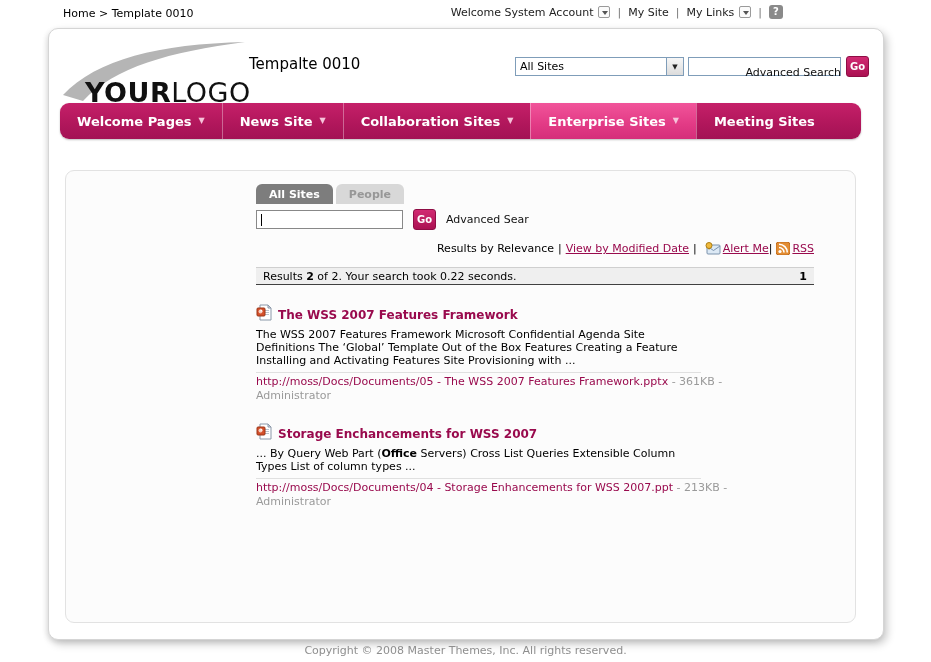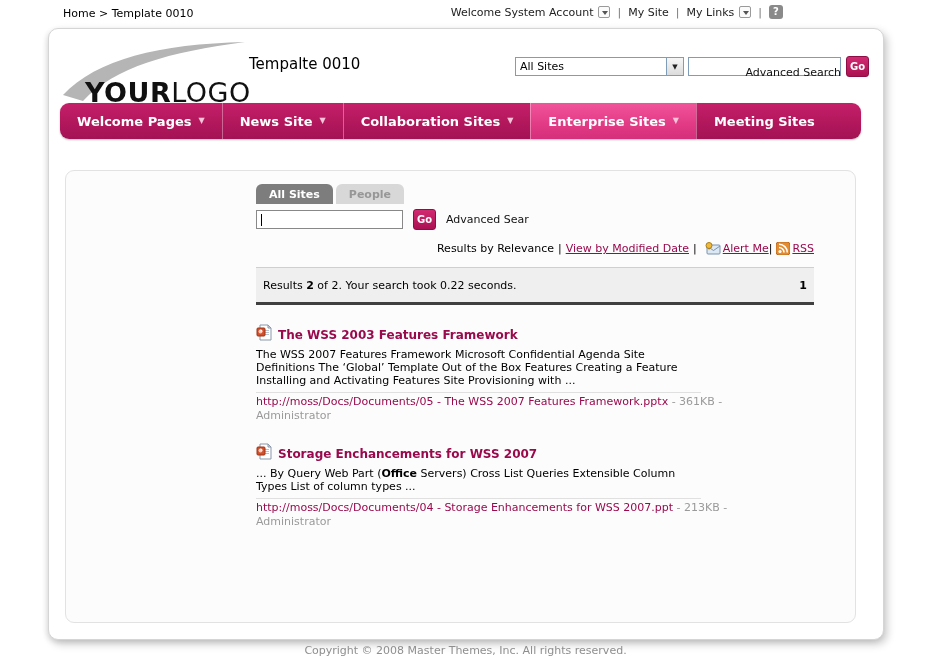--- a/index.html
+++ b/index.html
@@ -60,21 +60,21 @@
   .go-mid { width:23px; height:21px; line-height:19px; margin-left:10px; }
   .adv-mid { margin-left:10px; font-size:11px; color:#111; cursor:pointer; }
 
   
   .toolbar { margin-top:12px; text-align:right; font-size:11px; color:#000; white-space:nowrap; }
   .toolbar .lnk { color:#990a4d; text-decoration:underline; cursor:pointer; }
   .toolbar .sep { margin:0 4px; }
   .icon-inline { display:inline-block; vertical-align:-3px; margin:0 2px 0 4px; }
 
   
-  .results-bar { margin-top:9px; height:38px; background:#efefef; border-top:1px solid #cfcfcf; border-bottom:3px solid #404040; display:flex; align-items:center; justify-content:space-between; font-size:11px; padding:0 7px; }
+  .results-bar { margin-top:9px; height:18px; background:#efefef; border-top:1px solid #cfcfcf; border-bottom:1px solid #404040; display:flex; align-items:center; justify-content:space-between; font-size:11px; padding:0 7px; }
   .results-bar b { font-weight:bold; }
   .page-num { font-weight:bold; }
 
   
   .results-list { margin-top:19px; width:462px; }
   .result { margin-bottom:21px; }
   .result-head { display:flex; align-items:center; gap:5px; }
   .result-title { font-size:12px; font-weight:bold; color:#990a4d; cursor:pointer; }
   .result-desc { font-size:11px; color:#000; line-height:13px; margin-top:3px; width:445px; }
   .result-divider { border:none; border-top:1px solid #e0e0e0; margin:5px 0 2px; width:445px; }
@@ -200,21 +200,21 @@
             <span><svg width="17" height="17" viewBox="0 0 17 17">
                   <path d="M4,1 h8 l3,3 v12 h-11 z" fill="#fff" stroke="#8a97a8"></path>
                   <path d="M12,1 l3,3 h-3 z" fill="#dbe2ea" stroke="#8a97a8"></path>
                   <rect x="6" y="6" width="7" height="1" fill="#b9c2cd"></rect>
                   <rect x="6" y="8" width="7" height="1" fill="#b9c2cd"></rect>
                   <rect x="6" y="10" width="7" height="1" fill="#b9c2cd"></rect>
                   <rect x="1" y="4" width="8" height="8" rx="1" fill="#d4502b" stroke="#9c3416"></rect>
                   <circle cx="4.5" cy="7.5" r="2" fill="#f5cdbf"></circle>
                   <path d="M4.5,7.5 v-2 a2,2 0 0 1 2,2 z" fill="#fff"></path>
                 </svg></span>
-            <span class="result-title">The WSS 2003 Features Framework</span>
+            <span class="result-title">The WSS 2007 Features Framework</span>
           </div>
           <div class="result-desc"><span>The WSS 2007 Features Framework Microsoft Confidential Agenda Site Definitions The ‘Global’ Template Out of the Box Features Creating a Feature Installing and Activating Features Site Provisioning with ...</span><b></b><span></span></div>
           <hr class="result-divider">
           <div class="result-url-line">
             <a class="result-url">http://moss/Docs/Documents/05 - The WSS 2007 Features Framework.pptx</a><span class="result-size"> - 361KB -</span>
           </div>
           <div class="result-author">Administrator</div>
         </div>
 
         <div class="result">

